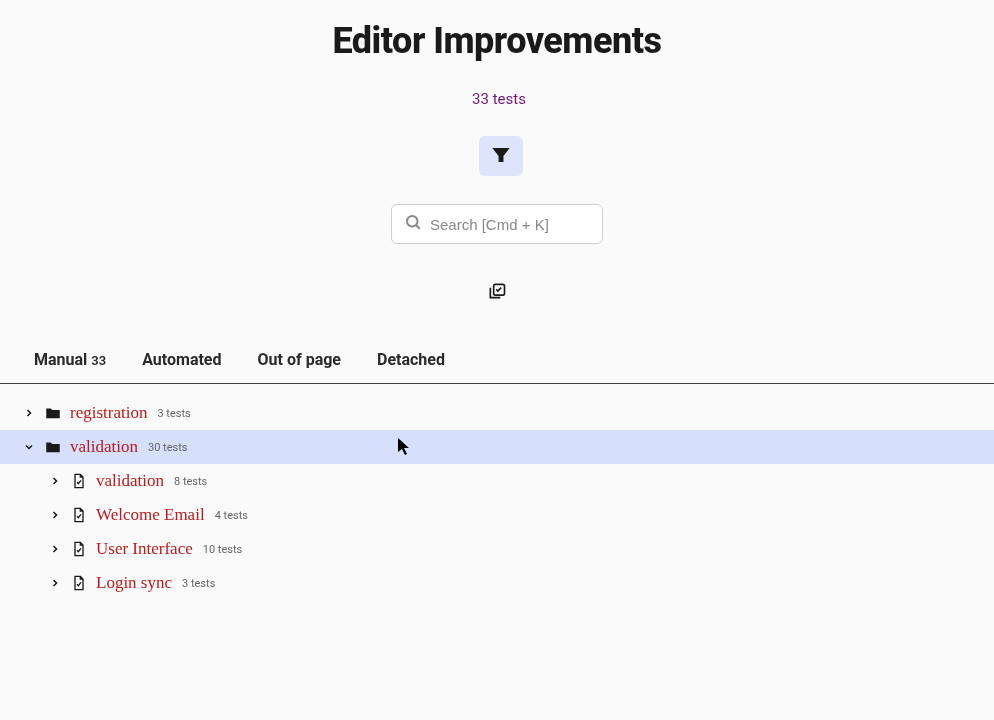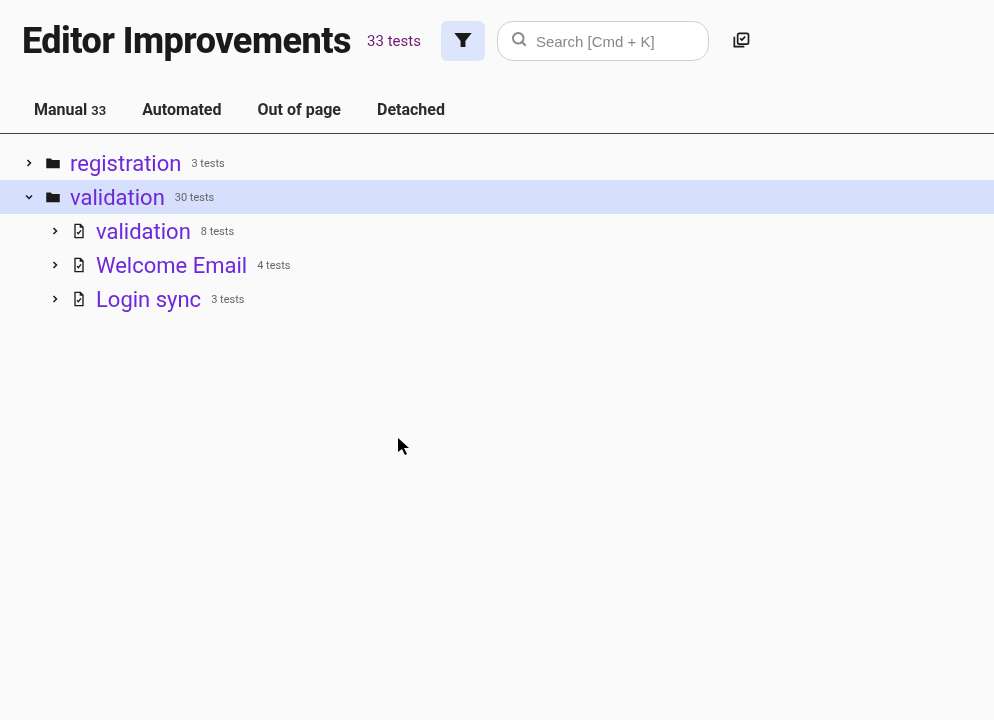--- a/index.html
+++ b/index.html
@@ -11,21 +11,22 @@
       font-family: -apple-system, BlinkMacSystemFont, "Segoe UI", Roboto, sans-serif;
       background: #fafafa;
       width: 994px;
       height: 720px;
       color: #1a1a1a;
     }
     .header {
       display: flex;
       align-items: center;
       padding: 20px 22px 10px 22px;
-      gap: 12px;
+      gap: 28px;
+      flex-direction: column;
     }
     .page-title {
       font-size: 36px;
       font-weight: 800;
       letter-spacing: -0.5px;
     }
     .test-count {
       font-size: 15px;
       color: #701a75;
       margin-left: 4px;
@@ -39,21 +40,21 @@
       display: flex;
       align-items: center;
       justify-content: center;
       cursor: pointer;
       margin-left: 8px;
     }
     .search-box {
       display: flex;
       align-items: center;
       border: 1px solid #d0d0d0;
-      border-radius: 16px;
+      border-radius: 6px;
       height: 40px;
       padding: 0 12px;
       width: 212px;
       background: #fff;
     }
     .search-input {
       border: none;
       outline: none;
       font-size: 15px;
       color: #888;
@@ -118,22 +119,23 @@
       justify-content: center;
     }
     .folder-icon, .file-icon {
       width: 18px;
       height: 18px;
       display: flex;
       align-items: center;
       justify-content: center;
     }
     .row-label {
-      font-size: 22px;
-      color: #6d28d9;
+      font-size: 17px;
+      color: #b91c1c;
+      font-family: Liberation Serif, serif;
     }
     .row-count {
       font-size: 11px;
       color: #666;
       margin-left: 2px;
     }
     .cursor-pointer {
       position: absolute;
       left: 398px;
       top: 438px;
@@ -248,35 +250,51 @@
       <svg width="16" height="16" viewBox="0 0 24 24" fill="none" stroke="#1a1a1a" stroke-width="2">
         <path d="M14 2 L6 2 L6 22 L18 22 L18 6 Z"></path>
         <polyline points="14 2 14 6 18 6"></polyline>
         <polyline points="9 14 11 16 15 11"></polyline>
       </svg>
     </span>
     <span class="row-label">Welcome Email</span>
     <span class="row-count">4 tests</span>
   </div>
 
-
-
   <div class="tree-row child">
     <span class="chevron">
       <svg width="12" height="12" viewBox="0 0 24 24" fill="none" stroke="#1a1a1a" stroke-width="3">
         <polyline points="9 18 15 12 9 6"></polyline>
       </svg>
     </span>
     <span class="file-icon">
       <svg width="16" height="16" viewBox="0 0 24 24" fill="none" stroke="#1a1a1a" stroke-width="2">
         <path d="M14 2 L6 2 L6 22 L18 22 L18 6 Z"></path>
         <polyline points="14 2 14 6 18 6"></polyline>
         <polyline points="9 14 11 16 15 11"></polyline>
       </svg>
     </span>
+    <span class="row-label">User Interface</span>
+    <span class="row-count">10 tests</span>
+  </div>
+
+
+  <div class="tree-row child">
+    <span class="chevron">
+      <svg width="12" height="12" viewBox="0 0 24 24" fill="none" stroke="#1a1a1a" stroke-width="3">
+        <polyline points="9 18 15 12 9 6"></polyline>
+      </svg>
+    </span>
+    <span class="file-icon">
+      <svg width="16" height="16" viewBox="0 0 24 24" fill="none" stroke="#1a1a1a" stroke-width="2">
+        <path d="M14 2 L6 2 L6 22 L18 22 L18 6 Z"></path>
+        <polyline points="14 2 14 6 18 6"></polyline>
+        <polyline points="9 14 11 16 15 11"></polyline>
+      </svg>
+    </span>
     <span class="row-label">Login sync</span>
     <span class="row-count">3 tests</span>
   </div>
 
 </div>
 
 <div class="cursor-pointer">
   <svg width="14" height="18" viewBox="0 0 14 18">
     <path d="M0 0 L0 14 L4 11 L7 17 L9 16 L6 10 L11 10 Z" fill="#000"></path>
   </svg>

